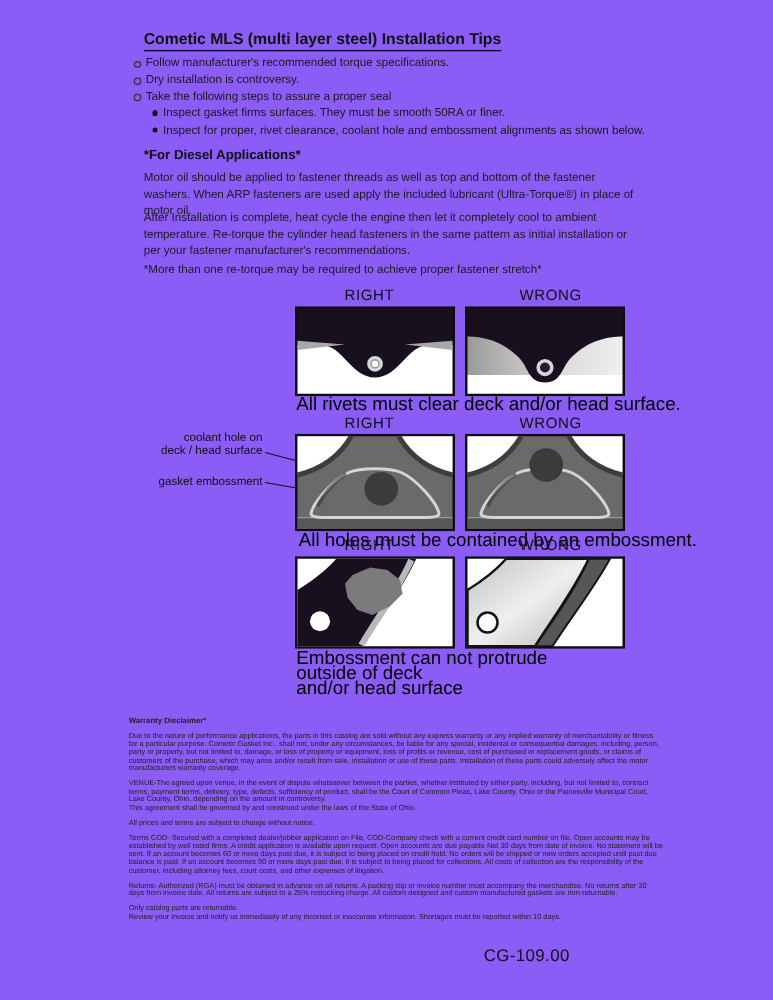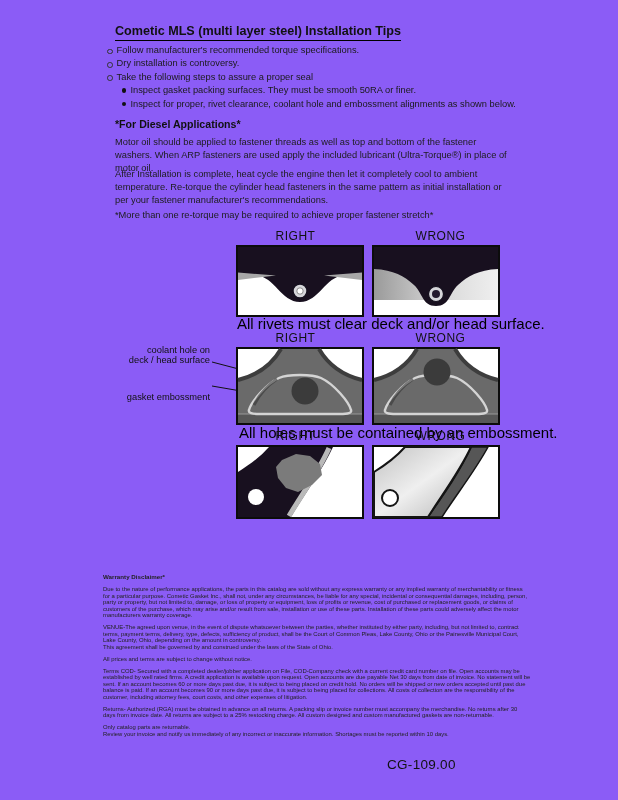--- a/index.html
+++ b/index.html
@@ -26,21 +26,21 @@
   .dset{position:absolute;left:236px;width:264px;}
   #set1{top:229px;} #set2{top:331px;} #set3{top:429px;}
   .hdrrow{display:flex;gap:26px;height:15px;}
   .hdr{width:128px;text-align:center;font-size:12px;letter-spacing:0.5px;color:#111;}
   .panelrow{display:flex;gap:8px;margin-top:1px;}
   .panel{width:128px;display:block;}
   .cap{position:absolute;left:1px;font-size:15px;line-height:12px;color:#000;white-space:nowrap;}
   #set1 .cap{top:89px;} #set2 .cap{top:96px;left:3px;} #set3 .cap{top:92px;white-space:normal;width:230px;}
   
   .callouts{position:absolute;left:113px;top:345px;width:97px;text-align:right;font-size:9.3px;line-height:10.4px;color:#111;}
-  .callout2{margin-top:26px;text-align:right;}
+  .callout2{margin-top:14px;text-align:right;}
   .leader{position:absolute;left:110px;top:340px;pointer-events:none;}
   
   .disc{position:absolute;left:103px;top:574px;width:428px;font-size:5.9px;line-height:6.5px;color:#222;}
   .disc .dh{font-weight:bold;font-size:6.2px;margin-bottom:5.5px;}
   .disc .p{margin-top:5.5px;}
   .disc .tight{margin-top:0;}
   
   .footer{position:absolute;left:387px;top:757px;font-size:13.5px;color:#111;letter-spacing:0.3px;}
 </style>
 </head>
@@ -58,21 +58,21 @@
     <div class="brow">
       <span class="ring"></span>
       <span>Dry installation is controversy.</span>
     </div>
     <div class="brow">
       <span class="ring"></span>
       <span>Take the following steps to assure a proper seal</span>
     </div>
     <div class="brow sub">
       <span class="dot"></span>
-      <span>Inspect gasket packing surfaces.  They must be smooth 50RA or finer.</span>
+      <span>Inspect gasket firms surfaces.  They must be smooth 50RA or finer.</span>
     </div>
     <div class="brow sub">
       <span class="dot"></span>
       <span>Inspect for proper, rivet clearance, coolant hole and embossment alignments as shown below.</span>
     </div>
   </div>
 
   <div class="dheading">*For Diesel Applications*</div>
   <div class="dpara" id="dp1">Motor oil should be applied to fastener threads as well as top and bottom of the fastener washers. When ARP fasteners are used apply the included lubricant (Ultra-Torque®) in place of motor oil.</div>
   <div class="dpara" id="dp2">After Installation is complete, heat cycle the engine then let it completely cool to ambient temperature. Re-torque the cylinder head fasteners in the same pattern as initial installation or per your fastener manufacturer's recommendations.</div>
@@ -174,20 +174,24 @@
               <stop offset="0.5" stop-color="#efefef"></stop>
               <stop offset="1" stop-color="#b5b5b5"></stop>
           </linearGradient>
         </defs>
         <rect x="1" y="1" width="126" height="72" fill="#ffffff" stroke="#0c0c0c" stroke-width="2"></rect>
         <path d="M99,2 H116 C103,26 84,50 70,72 H56 C70,52 88,27 99,2 Z" fill="#565656" stroke="#141414" stroke-width="1.5"></path>
         <path d="M33,2 H99 C88,26 70,50 56,72 H2 V27 C15,19 25,11 33,2 Z" fill="url(#g3)" stroke="#141414" stroke-width="2"></path>
         <circle cx="18" cy="53" r="8" fill="#ffffff" stroke="#141414" stroke-width="2"></circle>
       </svg>
     </div>
+    <div class="cap">
+      <span>Embossment can not protrude outside of deck</span><br>
+      <span>and/or head surface</span>
+    </div>
   </div>
 
   <div class="disc">
     <div class="dh">Warranty Disclaimer*</div>
     <div class="p">Due to the nature of performance applications, the parts in this catalog are sold without any express warranty or any implied warranty of merchantability or fitness for a particular purpose.  Cometic Gasket Inc., shall not, under any circumstances, be liable for any special, incidental or consequential damages, including, person, party or property, but not limited to, damage, or loss of property or equipment, loss of profits or revenue, cost of purchased or replacement goods, or claims of customers of the purchase, which may arise and/or result from sale, installation or use of these parts.  Installation of these parts could adversely affect the motor manufacturers warranty coverage.</div>
     <div class="p">VENUE-The agreed upon venue, in the event of dispute whatsoever between the parties, whether instituted by either party, including, but not limited to, contract terms, payment terms, delivery, type, defects, sufficiency of product, shall be the Court of Common Pleas, Lake County, Ohio or the Painesville Municipal Court, Lake County, Ohio, depending on the amount in controversy.</div>
     <div class="tight">This agreement shall be governed by and construed under the laws of the State of Ohio.</div>
     <div class="p">All prices and terms are subject to change without notice.</div>
     <div class="p">Terms COD- Secured with a completed dealer/jobber application on File, COD-Company check with a current credit card number on file.  Open accounts may be established by well rated firms.  A credit application is available upon request.  Open accounts are due payable Net 30 days from date of invoice.  No statement will be sent.  If an account becomes 60 or more days past due, it is subject to being placed on credit hold.  No orders will be shipped or new orders accepted until past due balance is paid.  If an account becomes 90 or more days past due, it is subject to being placed for collections.  All costs of collection are the responsibility of the customer, including attorney fees, court costs, and other expenses of litigation.</div>
     <div class="p">Returns- Authorized (RGA) must be obtained in advance on all returns.  A packing slip or invoice number must accompany the merchandise.  No returns after 30 days from invoice date.  All returns are subject to a 25% restocking charge.  All custom designed and custom manufactured gaskets are non-returnable.</div>

